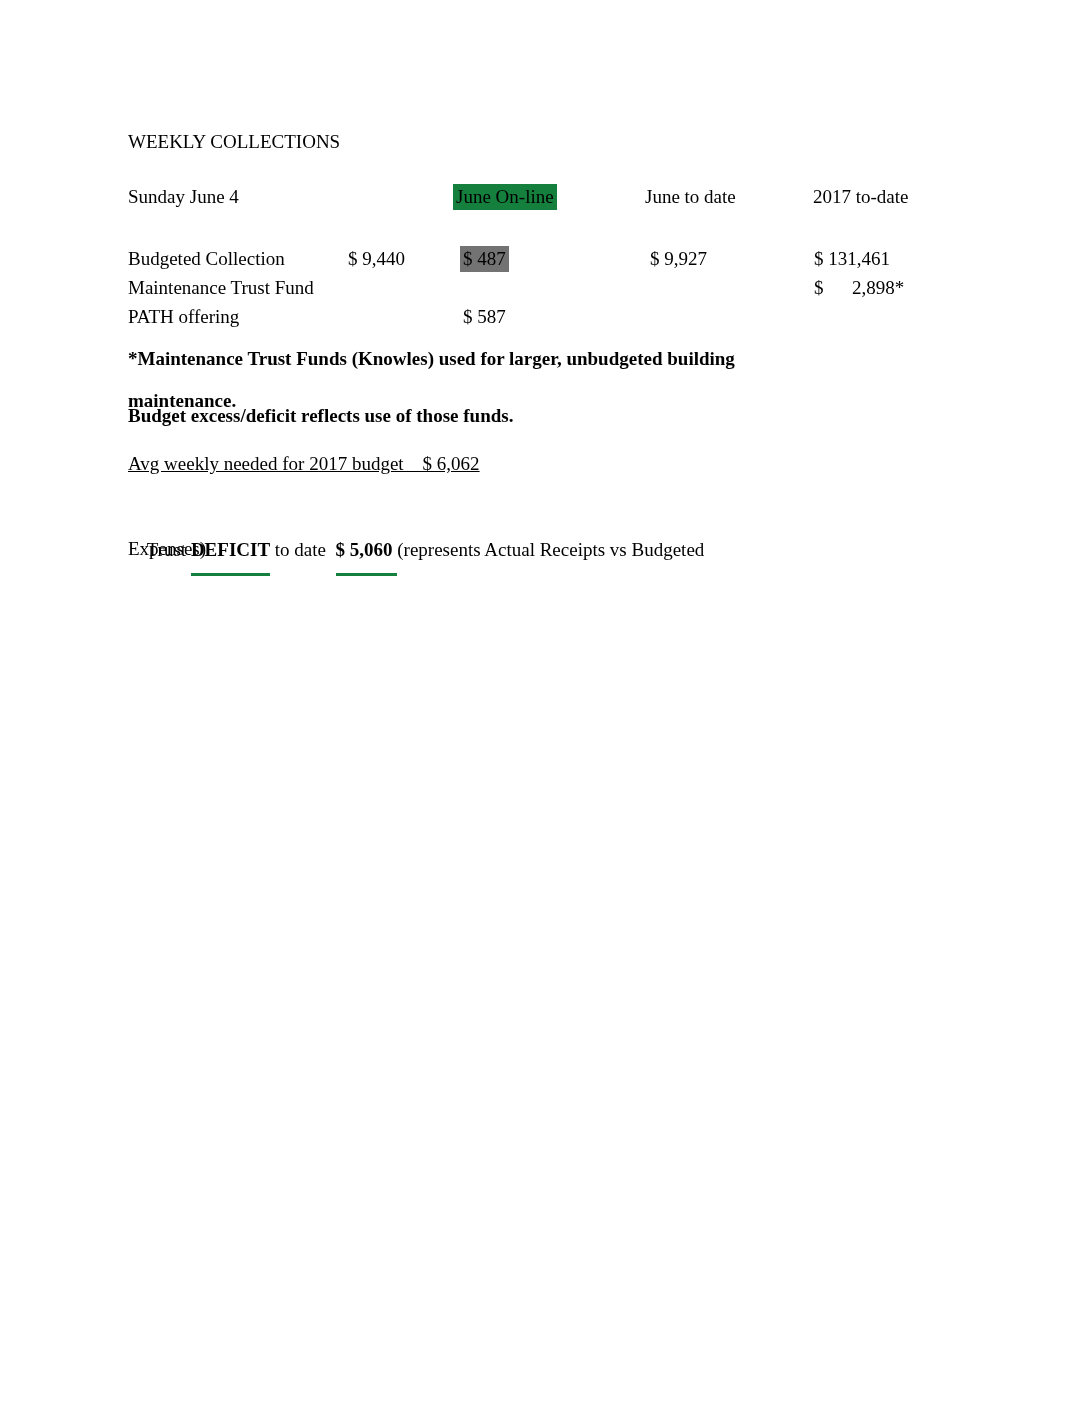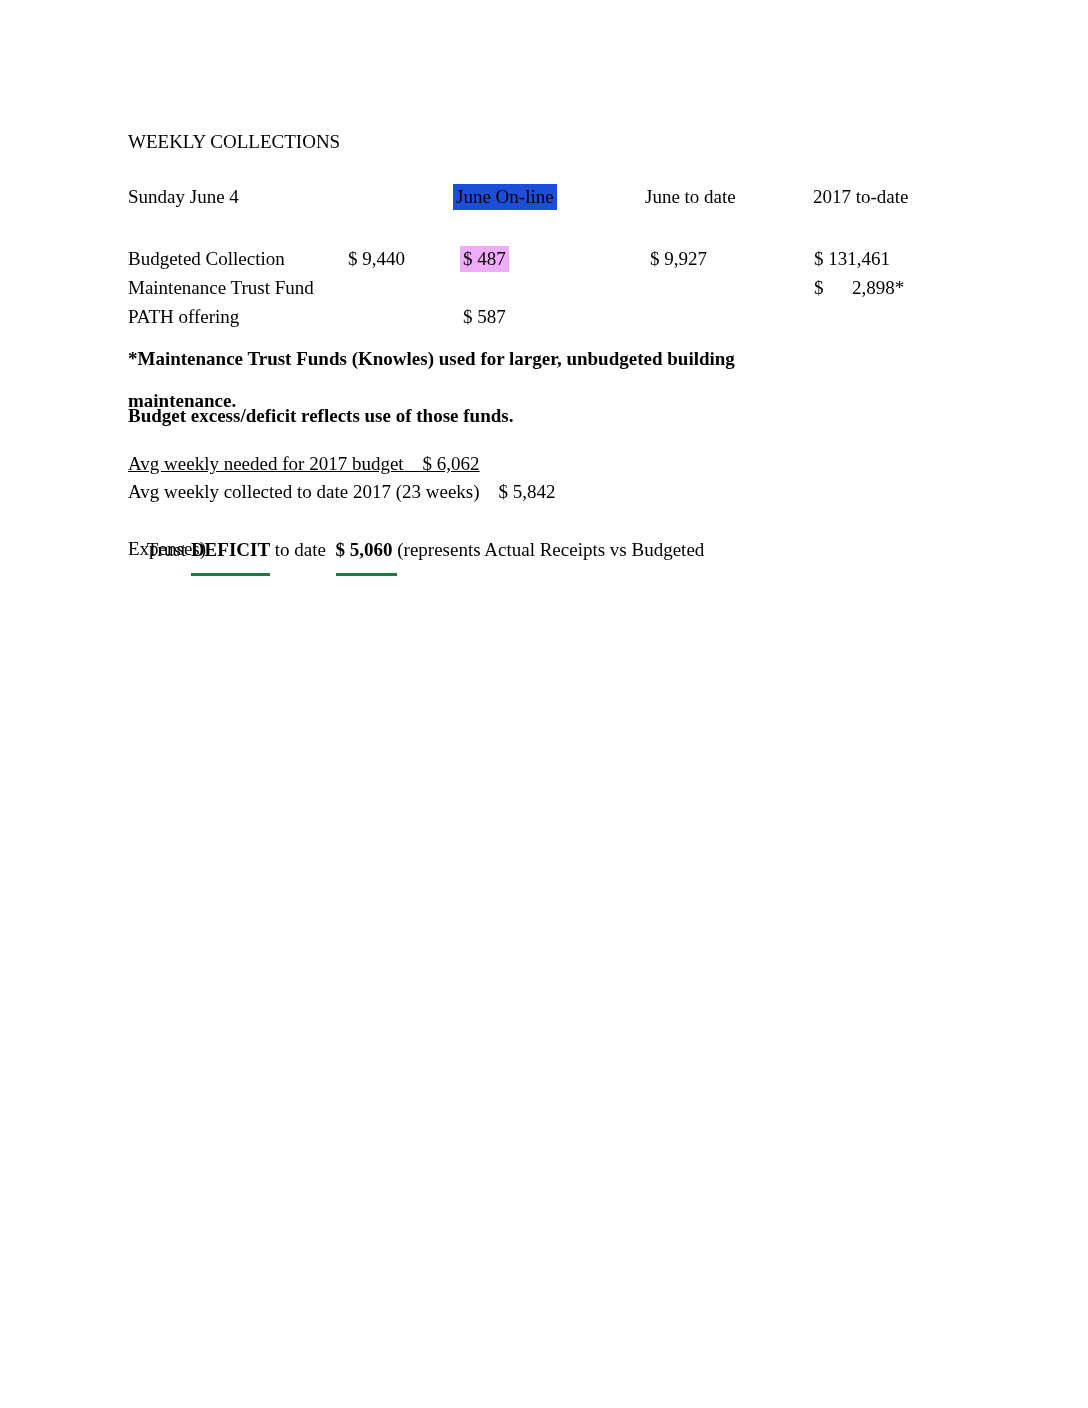--- a/index.html
+++ b/index.html
@@ -66,48 +66,47 @@
 </style>
 </head>
 <body>
 
 <div class="page">
 
   <div class="line l-title">WEEKLY COLLECTIONS</div>
 
   <div class="line l-head" style="width:960px;">
     <span class="cell c1">Sunday June 4</span>
-    <span class="cell c2"><span class="hl" style="background: #1d4ed8;">June On-line</span></span>
+    <span class="cell c2"><span class="hl" style="background: #15803d;">June On-line</span></span>
     <span class="cell c3">June to date</span>
     <span class="cell c4">2017 to-date</span>
   </div>
 
   <div class="line l-row1" style="width:960px;">
     <span class="cell c1">Budgeted Collection</span>
     <span class="cell c1b">$ 9,440</span>
-    <span class="cell c2v"><span class="hl" style="background: #f0abfc;">$ 487</span></span>
+    <span class="cell c2v"><span class="hl" style="background: #737373;">$ 487</span></span>
     <span class="cell c3v">$ 9,927</span>
     <span class="cell c4v">$ 131,461</span>
   </div>
 
   <div class="line l-row2" style="width:960px;">
     <span class="cell c1">Maintenance Trust Fund</span>
     <span class="cell c4v">$      2,898*</span>
   </div>
 
   <div class="line l-row3" style="width:960px;">
     <span class="cell c1">PATH offering</span>
     <span class="cell c2v">$ 587</span>
   </div>
 
   <div class="line l-note1 bold">*Maintenance Trust Funds (Knowles) used for larger, unbudgeted building</div>
   <div class="line l-note2 bold">maintenance.</div>
   <div class="line l-note3 bold">Budget excess/deficit reflects use of those funds.</div>
 
   <div class="line l-sum1">Avg weekly needed for 2017 budget    $ 6,062</div>
-  <div class="line l-sum2">Avg weekly collected to date 2017 (23 weeks)    $ 5,842</div>
 
   <div class="line l-sum3">
     <span>Trust </span><span class="bold-underline">DEFICIT</span><span> to date  </span><span class="bold-underline">$ 5,060 </span><span>(represents Actual Receipts vs Budgeted</span>
   </div>
   <div class="line l-sum4">Expenses)</div>
 
 </div>
 
 </body></html>

